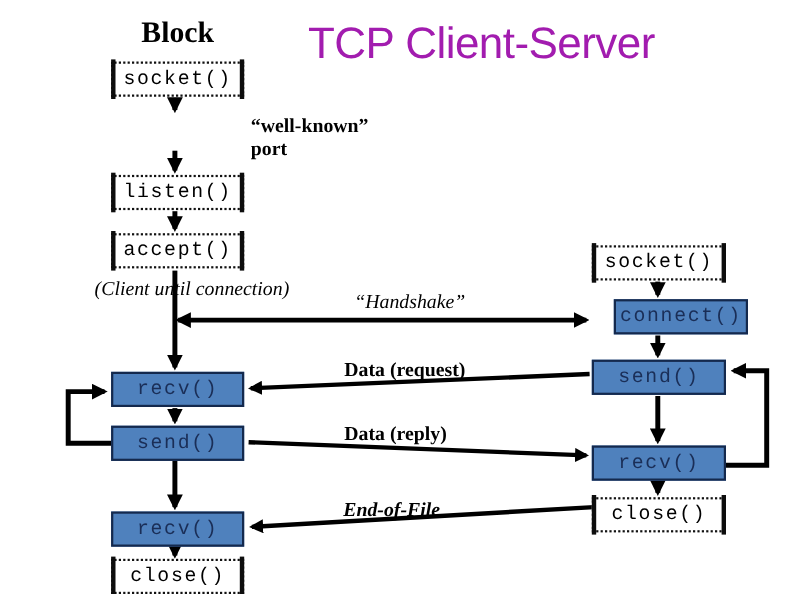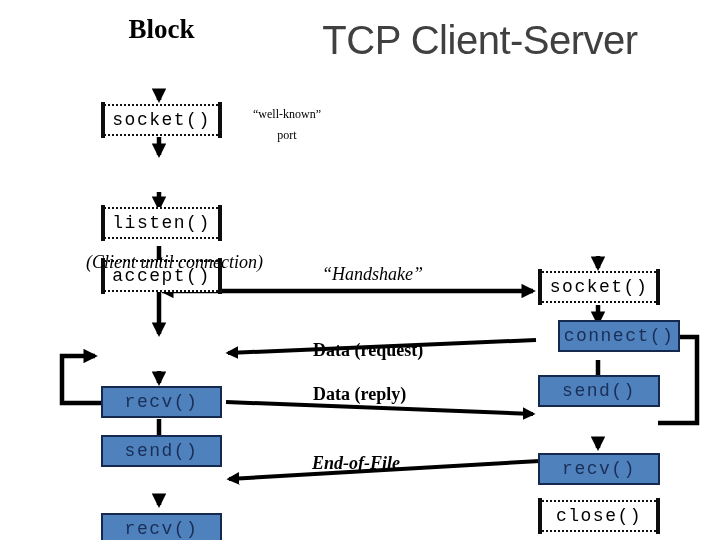--- a/index.html
+++ b/index.html
@@ -1,32 +1,32 @@
 <!DOCTYPE html>
 <html style="--box-fill: #4f81bd; --box-border: #14294d; --box-text: #1a2e57; --line: #000000;"><head>
 <meta charset="utf-8">
 <style>
   html,body{margin:0;padding:0;background:#fff;}
   .stage{
     position:relative;width:720px;height:540px;background:#ffffff;
     overflow:hidden;font-family:"Liberation Serif",serif;color:#000;
   }
   .title{
-    position:absolute;left:280px;top:18px;width:400px;text-align:center;
+    position:absolute;left:280px;top:18px;width:400px;
     font-family:"Liberation Sans",sans-serif;font-size:40px;line-height:44px;
-    font-weight:400;color:#404040;letter-spacing:-0.5px;white-space:nowrap;
+    font-weight:400;color:#a21caf;letter-spacing:-0.5px;white-space:nowrap;
   }
   .col-head{
     position:absolute;text-align:center;font-weight:700;font-size:27px;line-height:30px;
   }
   .server-head{left:101px;top:14px;width:121px;}
   .client-head{left:538px;top:183px;width:122px;}
   .box{
     position:absolute;width:117px;height:28px;box-sizing:content-box;
-    display:flex;align-items:center;justify-content:center;margin-top:48px;
+    display:flex;align-items:center;justify-content:center;
   }
   .box .mono{
     font-family:"Liberation Mono","DejaVu Sans Mono",monospace;
     font-size:18px;letter-spacing:1.5px;white-space:nowrap;
   }
   .box.plain{
     background:#fff;border:2px dotted #111;
   }
   .box.plain::before,.box.plain::after{
     content:"";position:absolute;top:-4px;bottom:-4px;width:4px;background:#0d0d0d;
@@ -38,22 +38,22 @@
     background:var(--box-fill,#4f81bd);border:2px solid var(--box-border,#14294d);
   }
   .box.filled .mono{color:var(--box-text,#1a2e57);}
   .client-col{width:118px;}
   .note{
     position:absolute;white-space:nowrap;
   }
   .note.bold{font-weight:700;font-size:18px;}
   .note.italic{font-style:italic;font-size:18px;}
   .wellknown{
-    left:228px;top:104px;width:118px;text-align:center;
-    font-weight:400;font-size:12px;line-height:21px;white-space:normal;
+    left:228px;top:104px;width:118px;text-align:left;
+    font-weight:700;font-size:18px;line-height:21px;white-space:normal;
   }
   .eof{font-size:17px;font-style:italic;}
   svg.connectors{position:absolute;left:0;top:0;pointer-events:none;}
 </style>
 </head>
 <body>
 
 <div class="stage">
 
   <svg class="connectors" width="720" height="540" viewBox="0 0 720 540">
@@ -126,17 +126,17 @@
   <div class="box plain client-col" style="left:538px;top:452px">
     <span class="mono">close()</span>
   </div>
 
   <div class="note wellknown">
     <span>“well-known”</span><br>
     <span>port</span>
   </div>
   <div class="note italic" style="left:86px;top:252px">(Client until connection)</div>
   <div class="note italic" style="left:322px;top:264px">“Handshake”</div>
-  <div class="note bold" style="left:313px;top:340px">Data (request)</div>
+  <div class="note bold" style="left:313px;top:326px">Data (request)</div>
   <div class="note bold" style="left:313px;top:384px">Data (reply)</div>
   <div class="note bold eof" style="left:312px;top:453px">End-of-File</div>
 
 </div>
 
 </body></html>

